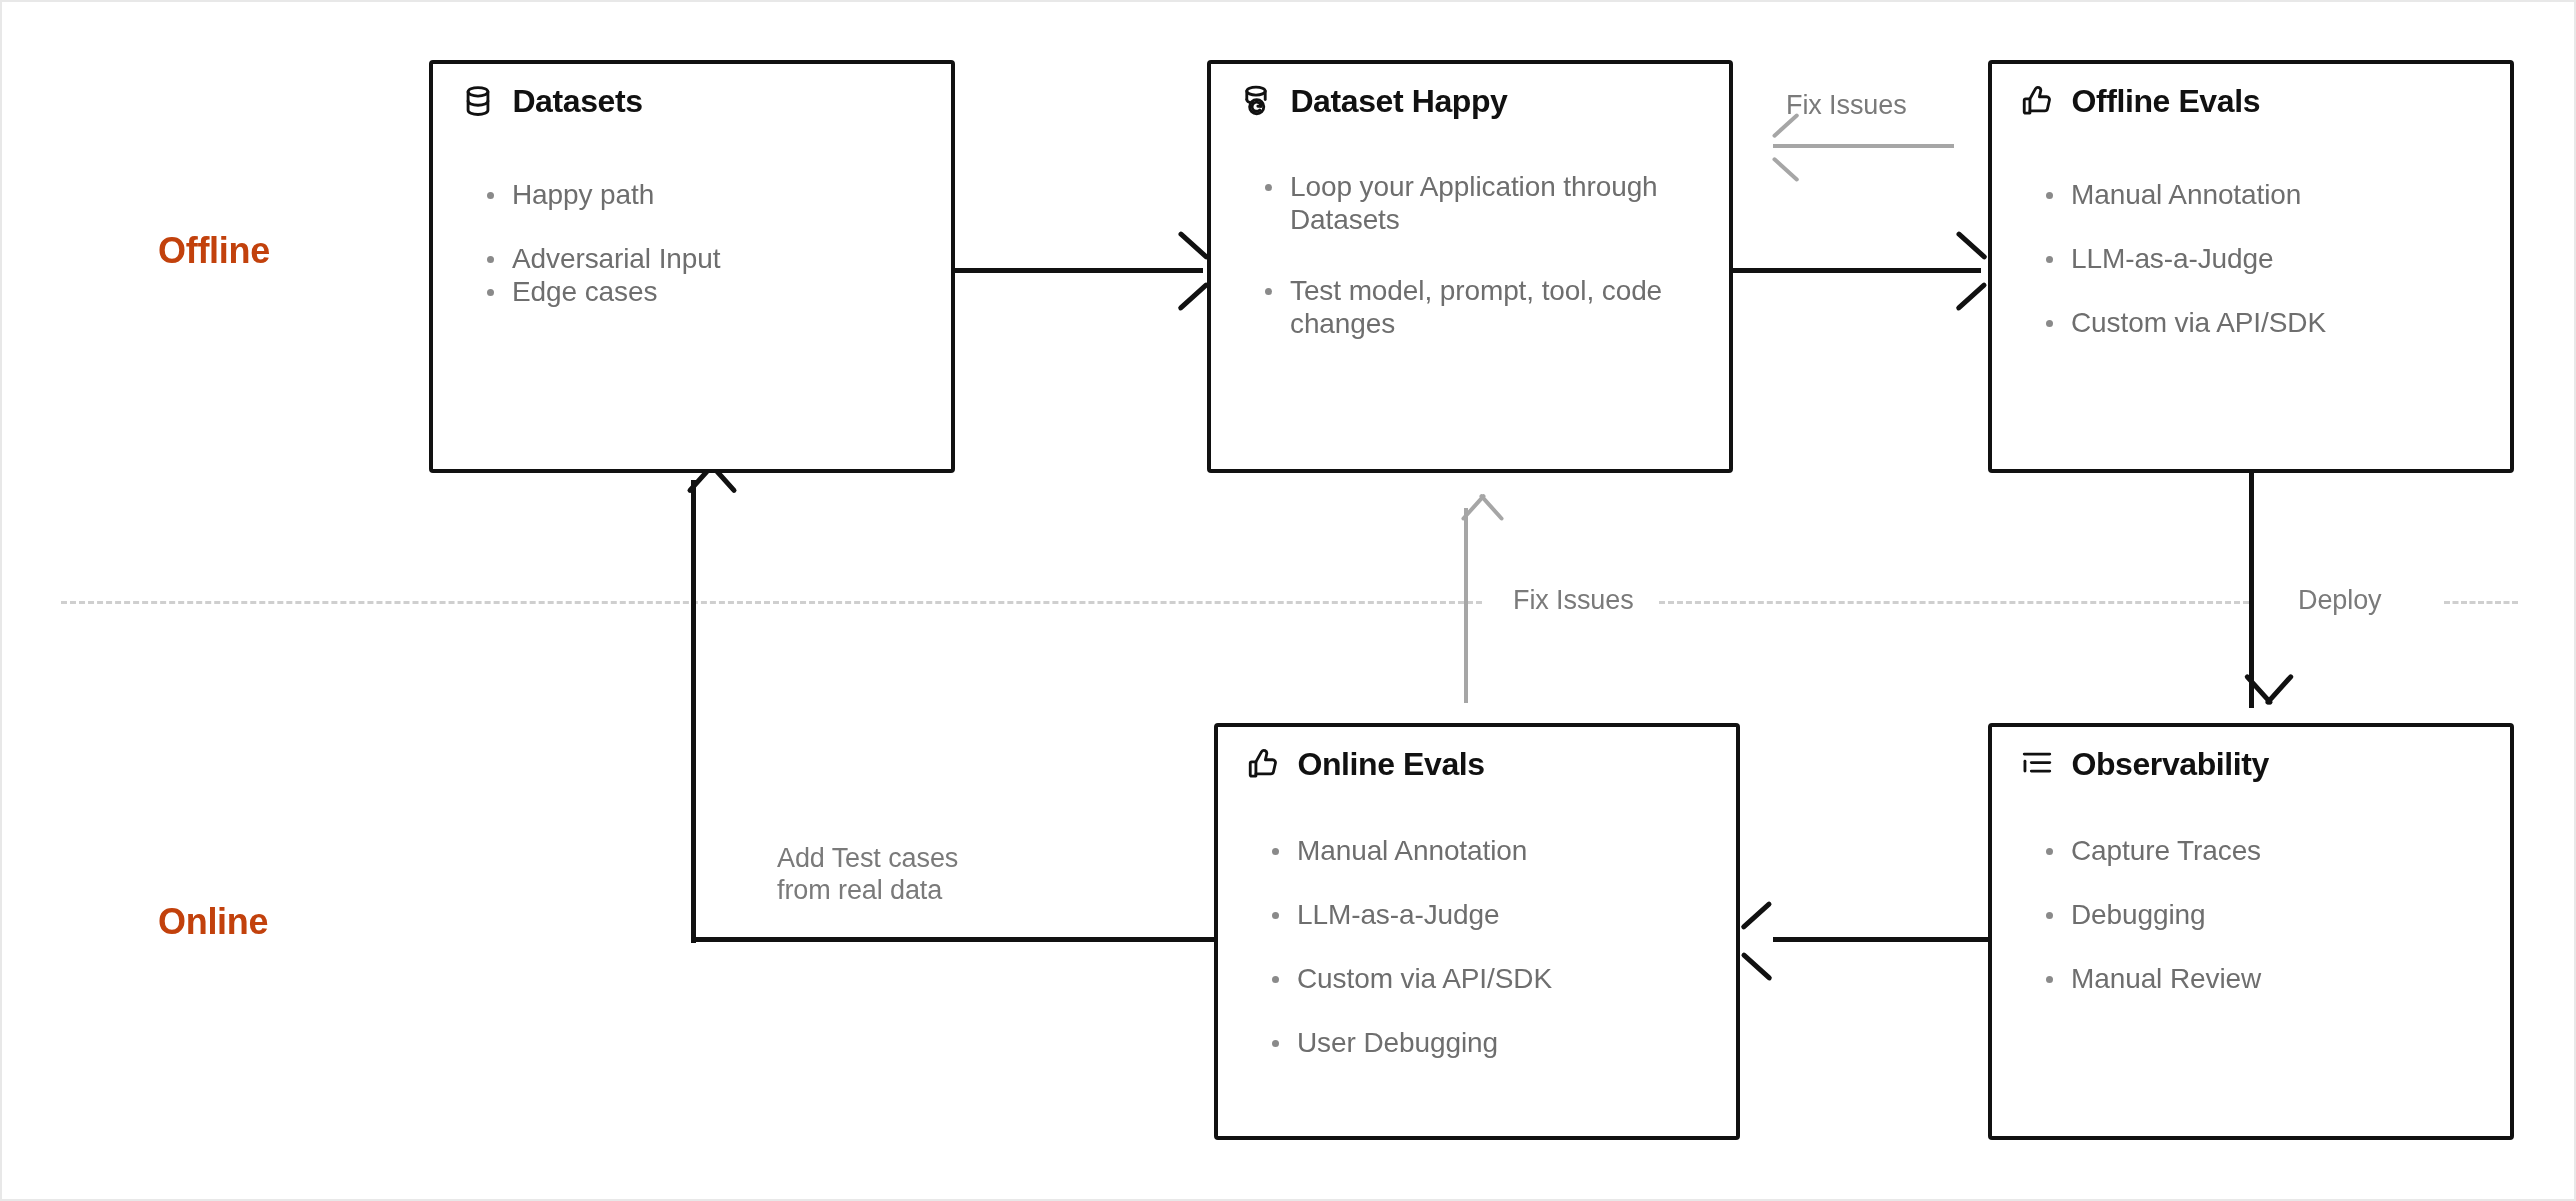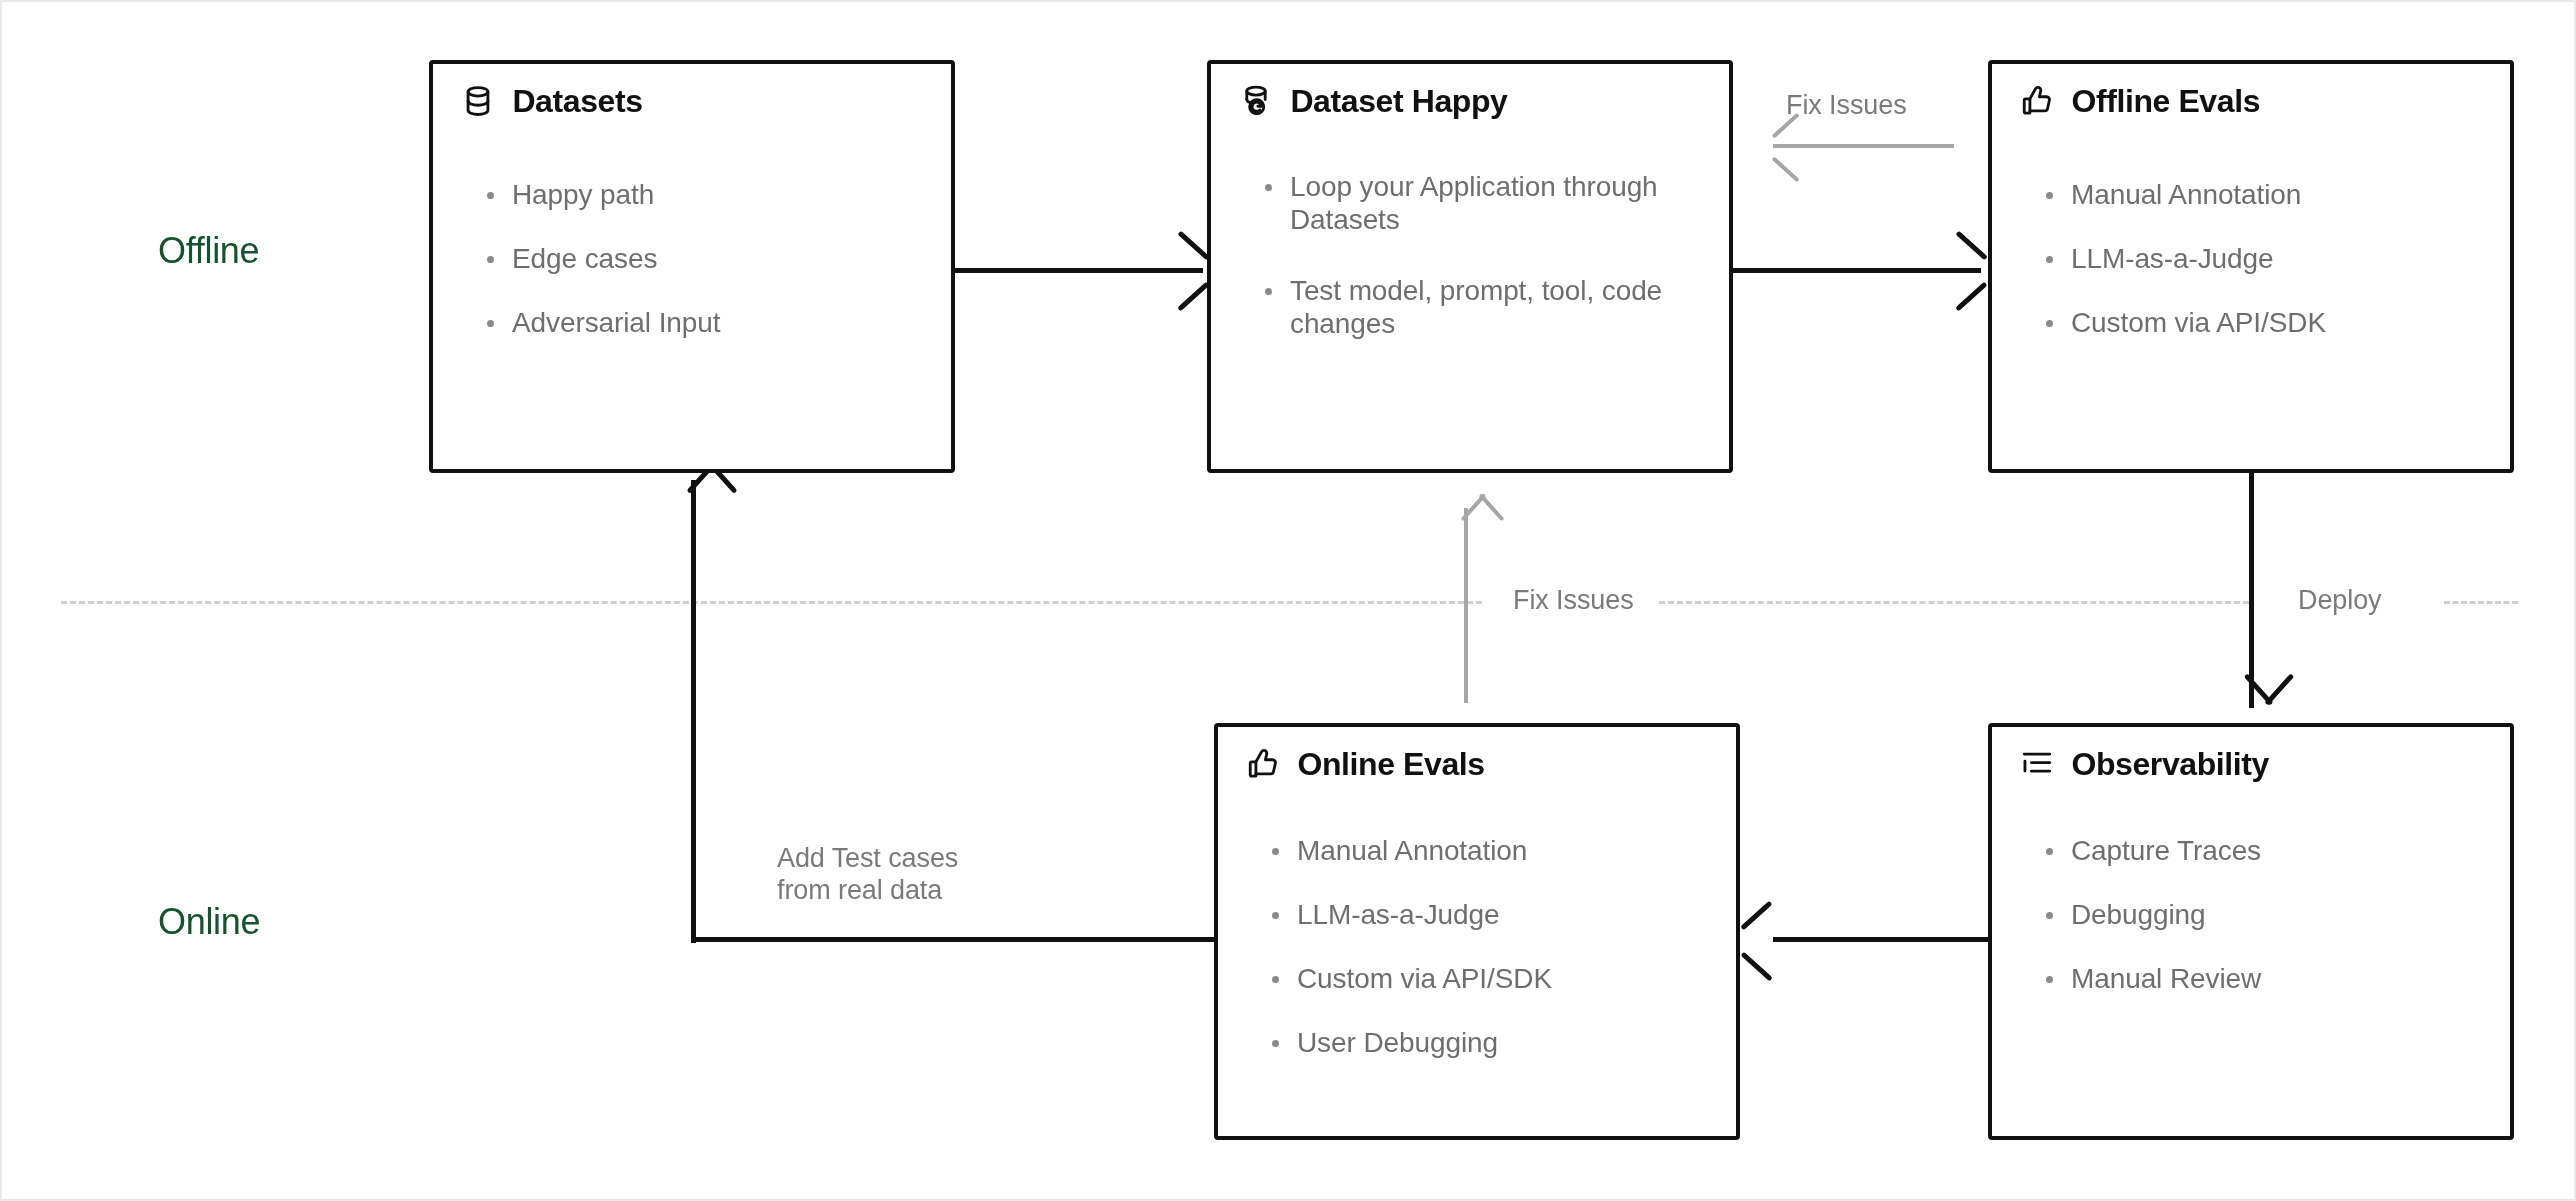--- a/index.html
+++ b/index.html
@@ -18,22 +18,22 @@
     background: #ffffff;
     box-sizing: border-box;
     border: 2px solid #e8e8e8;
     overflow: hidden;
   }
 
   
   .section-label {
     position: absolute;
     font-size: 36px;
-    font-weight: 400;
-    color: #14532d;
+    font-weight: 700;
+    color: #c2410c;
     letter-spacing: -0.3px;
     white-space: nowrap;
   }
 
   
   .card {
     position: absolute;
     background: #ffffff;
     border: 4.7px solid #111111;
     border-radius: 4px;
@@ -200,22 +200,22 @@
     <div class="card-head">
       <svg class="card-icon" viewBox="0 0 24 24" fill="none" stroke="#111111" stroke-width="2" stroke-linecap="round" stroke-linejoin="round">
         <ellipse cx="12" cy="5.5" rx="7" ry="3"></ellipse>
         <path d="M5 5.5v13c0 1.66 3.13 3 7 3s7-1.34 7-3v-13"></path>
         <path d="M5 12c0 1.66 3.13 3 7 3s7-1.34 7-3"></path>
       </svg>
       <div class="card-title">Datasets</div>
     </div>
     <ul class="bullets" style="top:102px;">
       <li style="margin-bottom:31px;">Happy path</li>
+      <li>Adversarial Input</li>
       <li style="margin-bottom:31px;">Edge cases</li>
-      <li>Adversarial Input</li>
     </ul>
   </div>
 
   <div class="card" style="left:1205px; top:58px; width:526px; height:413px;">
     <div class="card-head">
       <svg class="card-icon" viewBox="0 0 24 24" fill="none" stroke="#111111" stroke-width="2" stroke-linecap="round" stroke-linejoin="round">
         <ellipse cx="12" cy="5" rx="6.5" ry="2.8"></ellipse>
         <path d="M5.5 5v6"></path>
         <path d="M18.5 5v6"></path>
         <path d="M5.5 11c0 1.1 1.6 2.1 4 2.5"></path>

